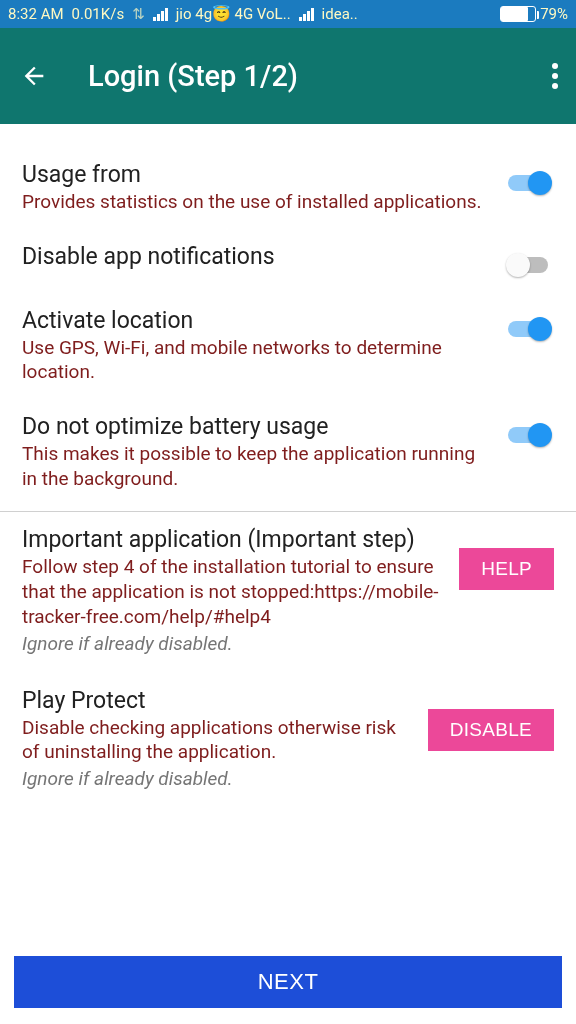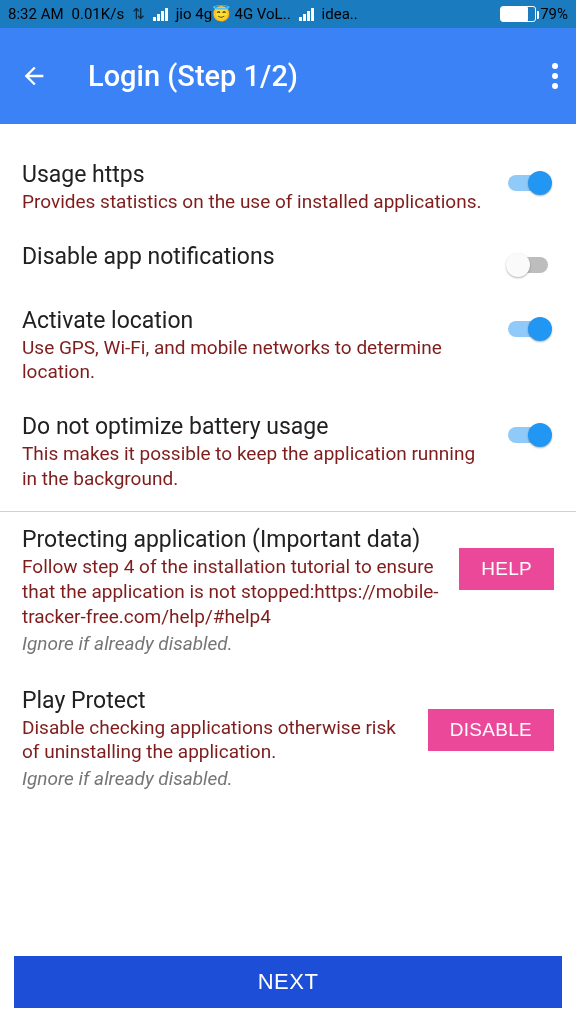--- a/index.html
+++ b/index.html
@@ -1,23 +1,23 @@
 <!DOCTYPE html>
 <html><head>
 <meta charset="utf-8">
 <style>
   * { margin: 0; padding: 0; box-sizing: border-box; }
   html, body { width: 576px; height: 1024px; font-family: Roboto, "Helvetica Neue", Arial, sans-serif; background: #fff; overflow: hidden; }
-  .status-bar { height: 28px; background: #1b7bbf; color: #000000; display: flex; align-items: center; padding: 12px 8px; font-size: 15px; gap: 10px; }
+  .status-bar { height: 28px; background: #1b7bbf; color: #fef9c3; display: flex; align-items: center; padding: 12px 8px; font-size: 15px; gap: 10px; }
   .status-left { display: flex; align-items: center; gap: 8px; }
   .status-right { margin-left: auto; display: flex; align-items: center; gap: 4px; justify-content: center; }
   .battery-shell { width: 36px; height: 16px; border: 1.5px solid #fff; border-radius: 3px; position: relative; display: flex; align-items: center; }
   .battery-shell::after { content: ""; position: absolute; right: -4px; top: 4px; width: 2px; height: 8px; background: #fff; border-radius: 0 1px 1px 0; }
   .battery-fill { height: 100%; background: #fff; width: 79%; border-radius: 1px; }
-  .app-bar { height: 96px; background: #3b82f6; color: #fff; display: flex; align-items: center; padding: 0 14px; position: relative; }
+  .app-bar { height: 96px; background: #0f766e; color: #fff; display: flex; align-items: center; padding: 0 14px; position: relative; }
   .back-btn { width: 40px; height: 40px; display: flex; align-items: center; justify-content: center; }
   .app-title { font-size: 29px; font-weight: 500; margin-left: 34px; }
   .overflow { position: absolute; right: 18px; top: 50%; transform: translateY(-50%); display: flex; flex-direction: column; gap: 4px; }
   .overflow .dot { width: 6px; height: 6px; background: #fff; border-radius: 50%; }
   .content { height: calc(1024px - 28px - 96px); overflow: hidden; position: relative; }
   .partial-row { padding: 0 22px 6px; color: #757575; font-size: 19px; position: relative; display:flex; }
   .partial-text { flex:1; }
   .row { padding: 14px 22px 14px 22px; display: flex; align-items: flex-start; }
   .row .row-body { flex: 1; padding-right: 12px; }
   .row .row-title { font-size: 23px; color: #212121; margin-bottom: 2px; }
@@ -85,21 +85,21 @@
 
 <div class="content">
 
   <div class="partial-row" style="margin-top:-22px;">
     <div class="partial-text">Allows you to take captures from the phone.</div>
 
   </div>
 
   <div class="row" style="padding-top:30px">
     <div class="row-body">
-      <div class="row-title">Usage https</div>
+      <div class="row-title">Usage from</div>
       <div class="row-desc">Provides statistics on the use of installed applications.</div>
     </div>
     <div class="switch on">
       <div class="track"></div>
         <div class="thumb"></div>
     </div>
   </div>
 
   <div class="row">
     <div class="row-body">
@@ -130,21 +130,21 @@
     <div class="switch on">
       <div class="track"></div>
         <div class="thumb"></div>
     </div>
   </div>
 
   <div class="divider"></div>
 
   <div class="row">
     <div class="row-body">
-      <div class="row-title">Protecting application (Important data)</div>
+      <div class="row-title">Important application (Important step)</div>
       <div class="row-desc">Follow step 4 of the installation tutorial to ensure that the application is not stopped:https://mobile-tracker-free.com/help/#help4</div>
       <div class="row-note">Ignore if already disabled.</div>
     </div>
     <button class="action-btn">HELP</button>
   </div>
 
   <div class="row" style="padding-top:18px">
     <div class="row-body">
       <div class="row-title">Play Protect</div>
       <div class="row-desc">Disable checking applications otherwise risk of uninstalling the application.</div>

